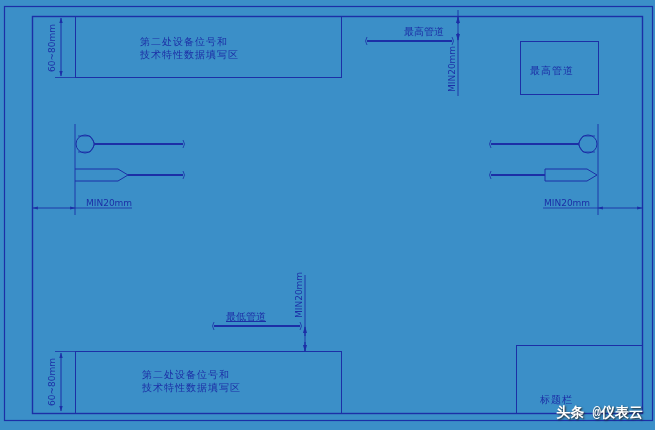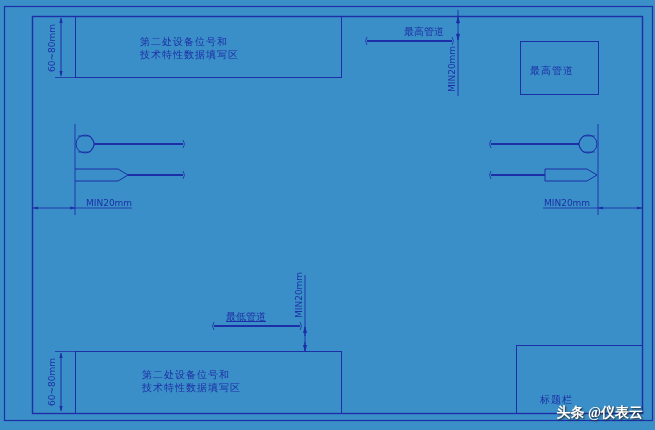--- a/index.html
+++ b/index.html
@@ -2,21 +2,21 @@
 <html><head>
   <meta charset="utf-8">
   <style>
     html, body { margin: 0; padding: 0; }
     body { width: 655px; height: 430px; background: #3b8fc8; overflow: hidden; position: relative; font-family: "DejaVu Sans", sans-serif; }
     #canvas { position: absolute; left: 0; top: 0; width: 655px; height: 430px; }
     .lbl { position: absolute; color: #1c2fa6; font-size: 10px; line-height: 13px; white-space: nowrap; font-family: "DejaVu Sans", sans-serif; }
     .zone-text { letter-spacing: 1px; }
     .dim-v { transform-origin: left top; transform: rotate(-90deg); font-size: 9px; }
     .dim-h { font-size: 9px; }
-    .wm { position: absolute; right: 12px; bottom: 8px; color: #ffffff; font-size: 14px; font-weight: bold; text-shadow: 1px 1px 2px #222; font-family: Liberation Serif, serif; }
+    .wm { position: absolute; right: 12px; bottom: 8px; color: #ffffff; font-size: 14px; font-weight: bold; text-shadow: 1px 1px 2px #222; font-family: Liberation Mono, monospace; }
   </style>
 </head>
 <body>
 
 <svg id="canvas" viewBox="0 0 655 430" xmlns="http://www.w3.org/2000/svg">
   <defs>
     <marker id="arr" viewBox="0 0 10 10" refX="9" refY="5" markerWidth="6" markerHeight="6" orient="auto-start-reverse">
       <path d="M0,2 L10,5 L0,8 z" fill="#1c2fa6"></path>
     </marker>
   </defs>

